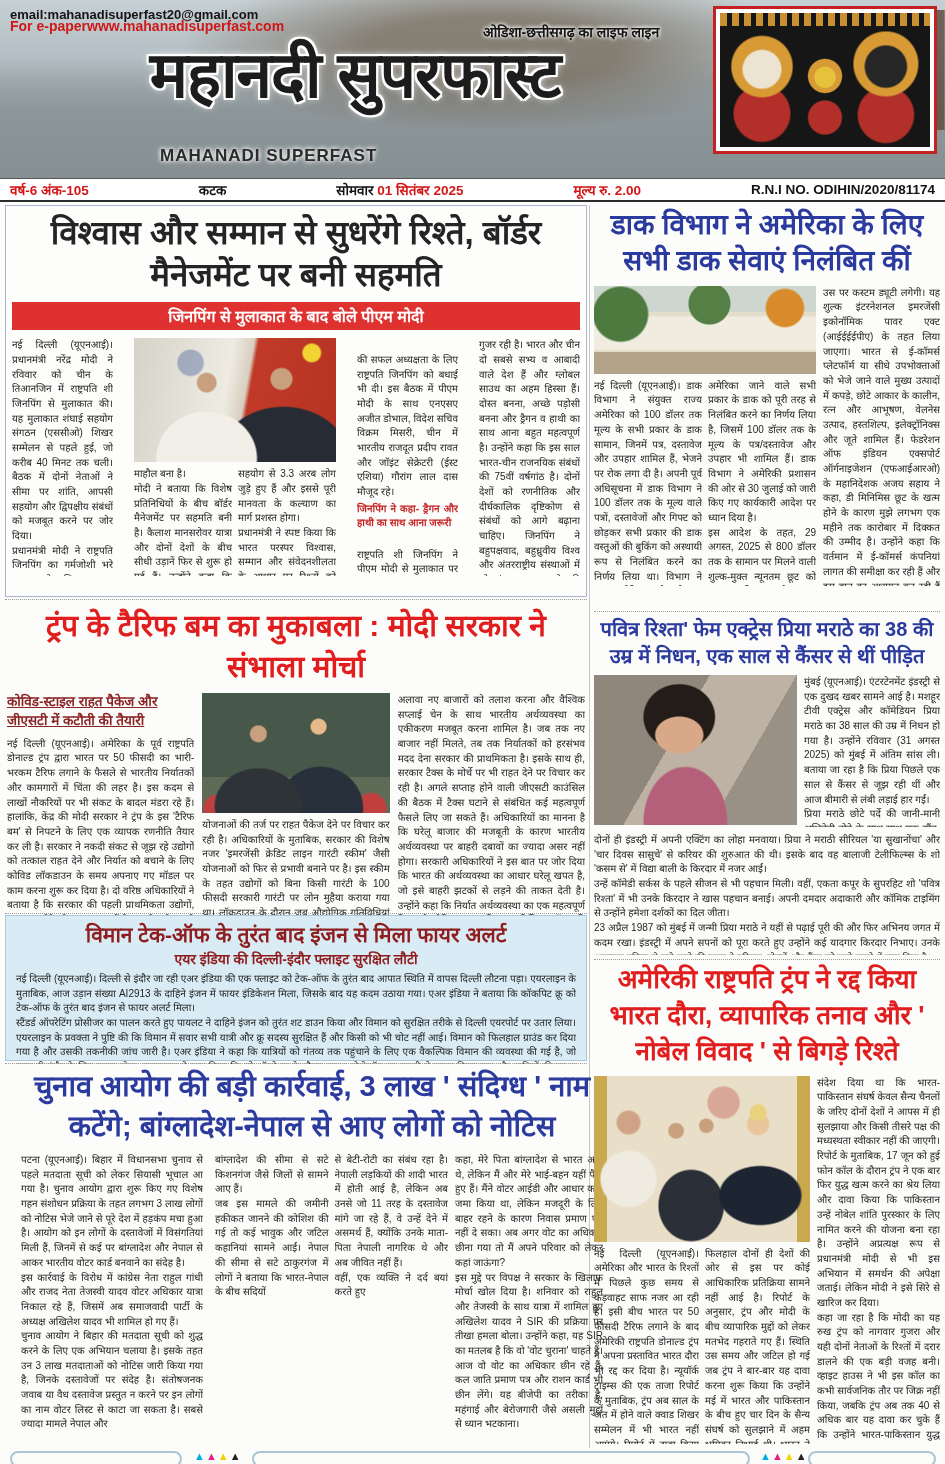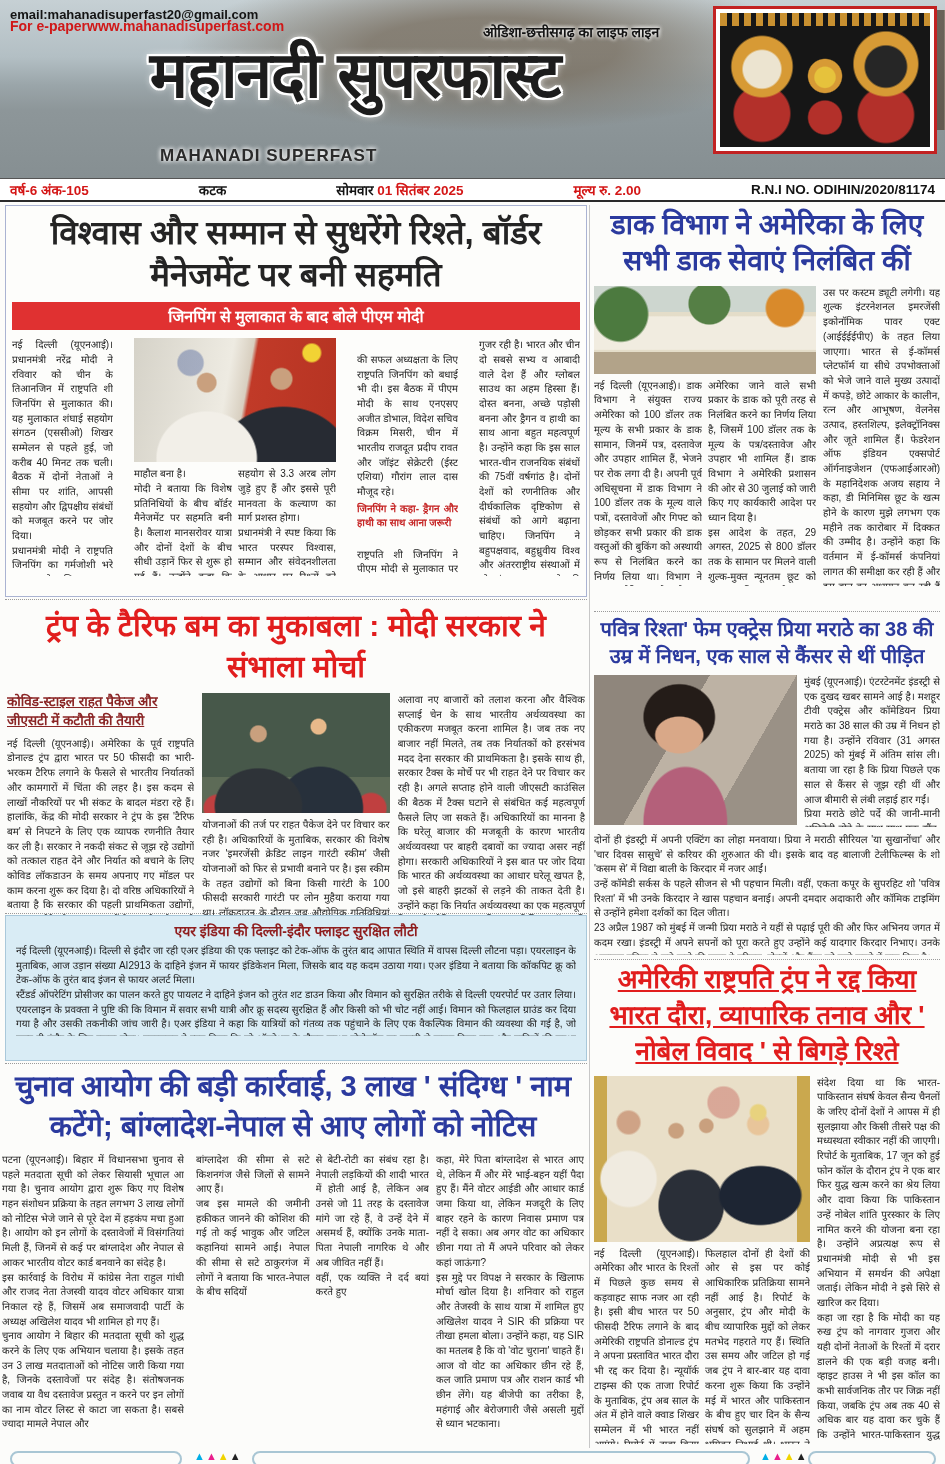--- a/index.html
+++ b/index.html
@@ -122,36 +122,36 @@
   .actress .tail{margin-top:6px;height:122px;}
 
   
   .airindia{left:5px;top:915px;width:582px;height:146px;background:#d9ecf5;border:1px solid #a9c8da;
             box-sizing:border-box;padding:4px 10px;}
   .airindia .headline{font-size:21px;color:#8f1d1d;}
   .airindia .subhead{font-size:14px;font-weight:bold;color:#8f1d1d;text-align:center;padding:1px 0 4px;}
   .airindia .bcol{height:92px;}
 
   
-  .voters{left:2px;top:1066px;width:582px;height:382px;}
+  .voters{left:21px;top:1066px;width:582px;height:382px;}
   .voters .headline{font-size:29px;line-height:1.38;color:#2b3a9e;padding-bottom:7px;}
   .voters-body{display:flex;gap:7px;height:288px;overflow:hidden;}
   .vcol1{width:182px;flex:none;}
   .vmid{width:238px;flex:none;display:flex;flex-direction:row;gap:5px;min-width:0;}
   .court-photo{height:166px;flex:none;
     background:
       radial-gradient(circle at 80% 48%, #d89baa 0 7%, transparent 8%),
       repeating-linear-gradient(55deg, #f2f1ec 0 10px, #dddbd2 10px 14px) no-repeat right bottom / 48% 62%,
       radial-gradient(circle at 34% 36%, #8e9298 0 11%, transparent 12%),
       linear-gradient(180deg,#b9bfc4 0 55%,#cfd2cf 55% 100%);}
   .vcol4{flex:1;min-width:0;}
 
   
   .trump{left:594px;top:962px;width:346px;height:486px;}
-  .trump .headline{font-size:26px;line-height:1.38;color:#e11d1d;padding-bottom:6px;text-decoration:underline;}
+  .trump .headline{font-size:26px;line-height:1.38;color:#e11d1d;padding-bottom:6px;}
   .trump .prow{height:368px;}
   .trump .leftwrap{width:216px;}
   .trump-photo{height:166px;flex:none;
     background:
       radial-gradient(circle at 16% 28%, #cfa386 0 5%, transparent 6%),
       radial-gradient(circle at 16% 62%, #f0ebe0 0 13%, transparent 14%),
       radial-gradient(circle at 38% 33%, #c9a07e 0 4%, transparent 5%),
       radial-gradient(circle at 52% 30%, #c9a07e 0 4%, transparent 5%),
       radial-gradient(circle at 76% 22%, #e8d27e 0 3.5%, transparent 4.5%),
       radial-gradient(circle at 76% 29%, #e8c59a 0 5%, transparent 6%),
@@ -262,20 +262,21 @@
       <div class="photo actress-photo"></div>
       <div class="bcol sidecol">मुंबई (यूएनआई)। एंटरटेनमेंट इंडस्ट्री से एक दुखद खबर सामने आई है। मशहूर टीवी एक्ट्रेस और कॉमेडियन प्रिया मराठे का 38 साल की उम्र में निधन हो गया है। उन्होंने रविवार (31 अगस्त 2025) को मुंबई में अंतिम सांस ली। बताया जा रहा है कि प्रिया पिछले एक साल से कैंसर से जूझ रही थीं और आज बीमारी से लंबी लड़ाई हार गईं।
 प्रिया मराठे छोटे पर्दे की जानी-मानी अभिनेत्री होने के साथ-साथ एक स्टैंड-अप कॉमेडियन भी थीं।</div>
     </div>
     <div class="bcol tail">दोनों ही इंडस्ट्री में अपनी एक्टिंग का लोहा मनवाया। प्रिया ने मराठी सीरियल 'या सुखानोंचा' और 'चार दिवस सासुचे' से करियर की शुरुआत की थी। इसके बाद वह बालाजी टेलीफिल्म्स के शो 'कसम से' में विद्या बाली के किरदार में नजर आईं।
 उन्हें कॉमेडी सर्कस के पहले सीजन से भी पहचान मिली। वहीं, एकता कपूर के सुपरहिट शो 'पवित्र रिश्ता' में भी उनके किरदार ने खास पहचान बनाई। अपनी दमदार अदाकारी और कॉमिक टाइमिंग से उन्होंने हमेशा दर्शकों का दिल जीता।
 23 अप्रैल 1987 को मुंबई में जन्मी प्रिया मराठे ने यहीं से पढ़ाई पूरी की और फिर अभिनय जगत में कदम रखा। इंडस्ट्री में अपने सपनों को पूरा करते हुए उन्होंने कई यादगार किरदार निभाए। उनके अचानक दुनिया से चले जाने की खबर ने परिवार, दोस्तों और फैंस को गहरे सदमे में डाल दिया है।</div>
   </div>
 
   <div class="abs airindia">
+    <div class="headline">विमान टेक-ऑफ के तुरंत बाद इंजन से मिला फायर अलर्ट</div>
     <div class="subhead">एयर इंडिया की दिल्ली-इंदौर फ्लाइट सुरक्षित लौटी</div>
     <div class="bcol">नई दिल्ली (यूएनआई)। दिल्ली से इंदौर जा रही एअर इंडिया की एक फ्लाइट को टेक-ऑफ के तुरंत बाद आपात स्थिति में वापस दिल्ली लौटना पड़ा। एयरलाइन के मुताबिक, आज उड़ान संख्या AI2913 के दाहिने इंजन में फायर इंडिकेशन मिला, जिसके बाद यह कदम उठाया गया। एअर इंडिया ने बताया कि कॉकपिट क्रू को टेक-ऑफ के तुरंत बाद इंजन से फायर अलर्ट मिला।
 स्टैंडर्ड ऑपरेटिंग प्रोसीजर का पालन करते हुए पायलट ने दाहिने इंजन को तुरंत शट डाउन किया और विमान को सुरक्षित तरीके से दिल्ली एयरपोर्ट पर उतार लिया। एयरलाइन के प्रवक्ता ने पुष्टि की कि विमान में सवार सभी यात्री और क्रू सदस्य सुरक्षित हैं और किसी को भी चोट नहीं आई। विमान को फिलहाल ग्राउंड कर दिया गया है और उसकी तकनीकी जांच जारी है। एअर इंडिया ने कहा कि यात्रियों को गंतव्य तक पहुंचाने के लिए एक वैकल्पिक विमान की व्यवस्था की गई है, जो जल्द ही इंदौर के लिए रवाना होगा। एयरलाइन ने स्पष्ट किया कि पूरे ऑपरेशन के दौरान सुरक्षा प्रोटोकॉल का सख्ती से पालन किया गया और यात्रियों की सुरक्षा को सर्वोच्च प्राथमिकता दी गई।</div>
   </div>
 
   <div class="abs voters">
     <div class="headline">चुनाव आयोग की बड़ी कार्रवाई, 3 लाख ' संदिग्ध ' नाम कटेंगे; बांग्लादेश-नेपाल से आए लोगों को नोटिस</div>
     <div class="voters-body">
       <div class="bcol vcol1">पटना (यूएनआई)। बिहार में विधानसभा चुनाव से पहले मतदाता सूची को लेकर सियासी भूचाल आ गया है। चुनाव आयोग द्वारा शुरू किए गए विशेष गहन संशोधन प्रक्रिया के तहत लगभग 3 लाख लोगों को नोटिस भेजे जाने से पूरे देश में हड़कंप मचा हुआ है। आयोग को इन लोगों के दस्तावेजों में विसंगतियां मिली हैं, जिनमें से कई पर बांग्लादेश और नेपाल से आकर भारतीय वोटर कार्ड बनवाने का संदेह है।
 इस कार्रवाई के विरोध में कांग्रेस नेता राहुल गांधी और राजद नेता तेजस्वी यादव वोटर अधिकार यात्रा निकाल रहे हैं, जिसमें अब समाजवादी पार्टी के अध्यक्ष अखिलेश यादव भी शामिल हो गए हैं।

